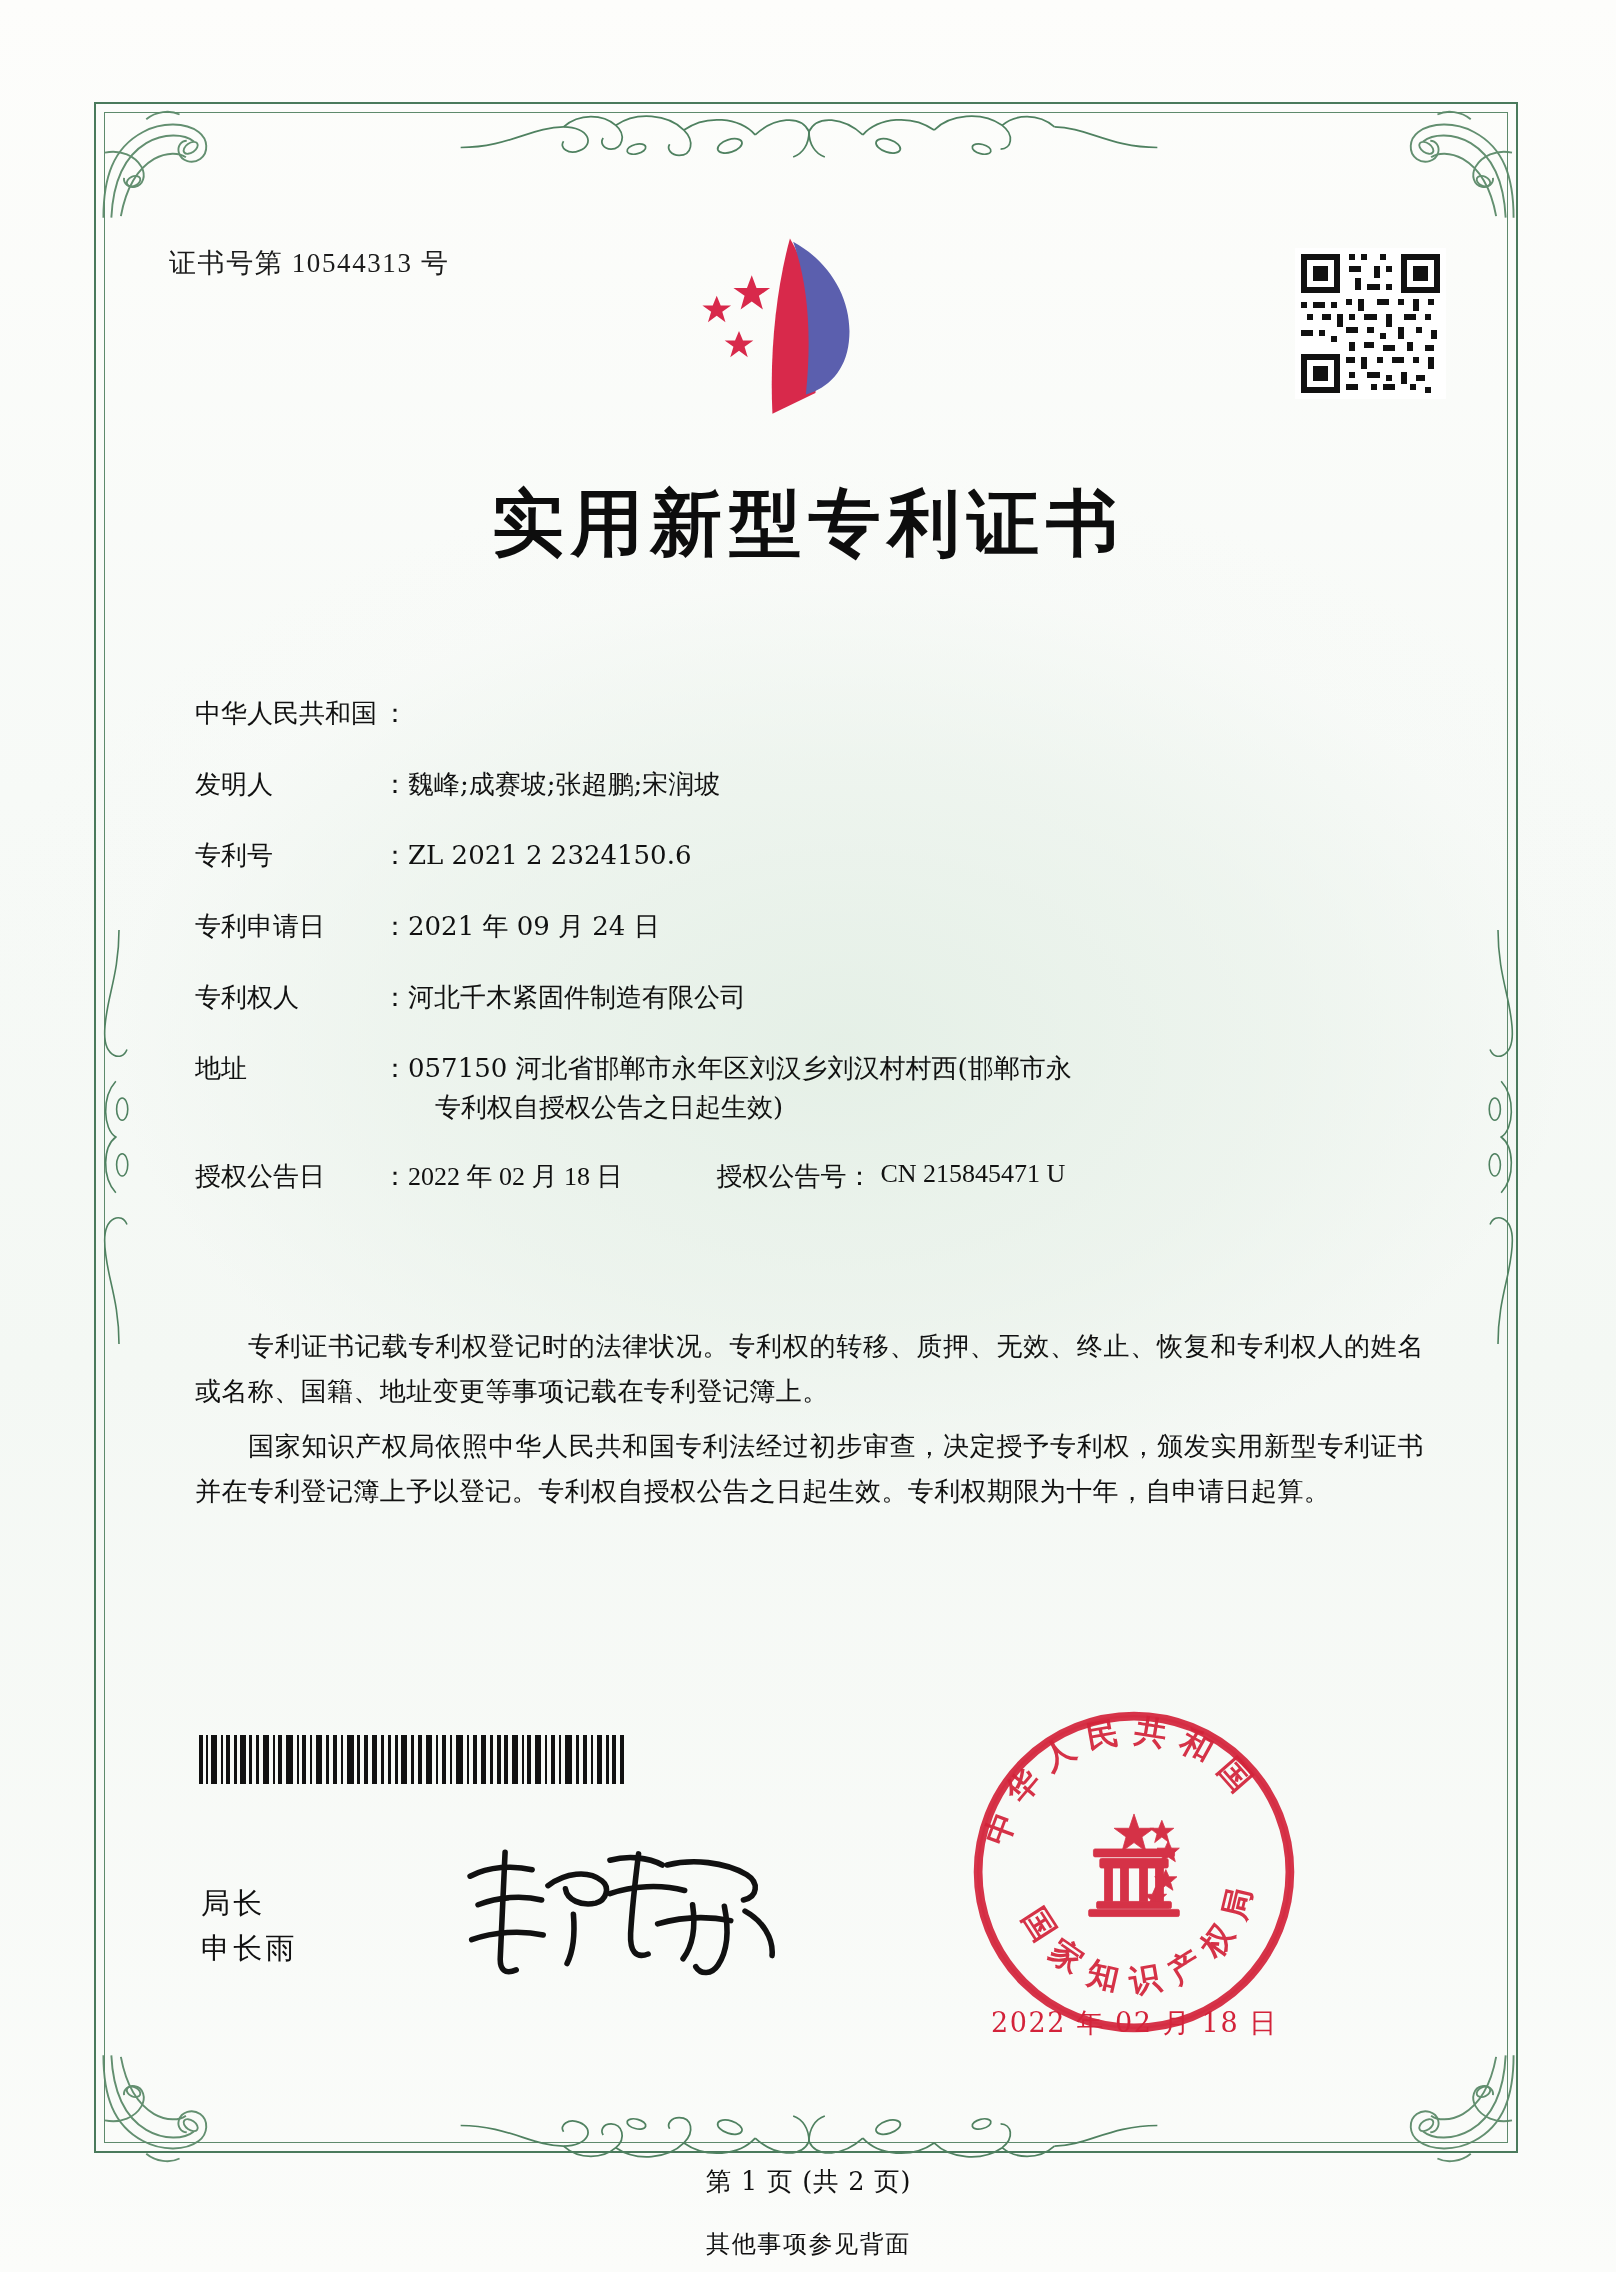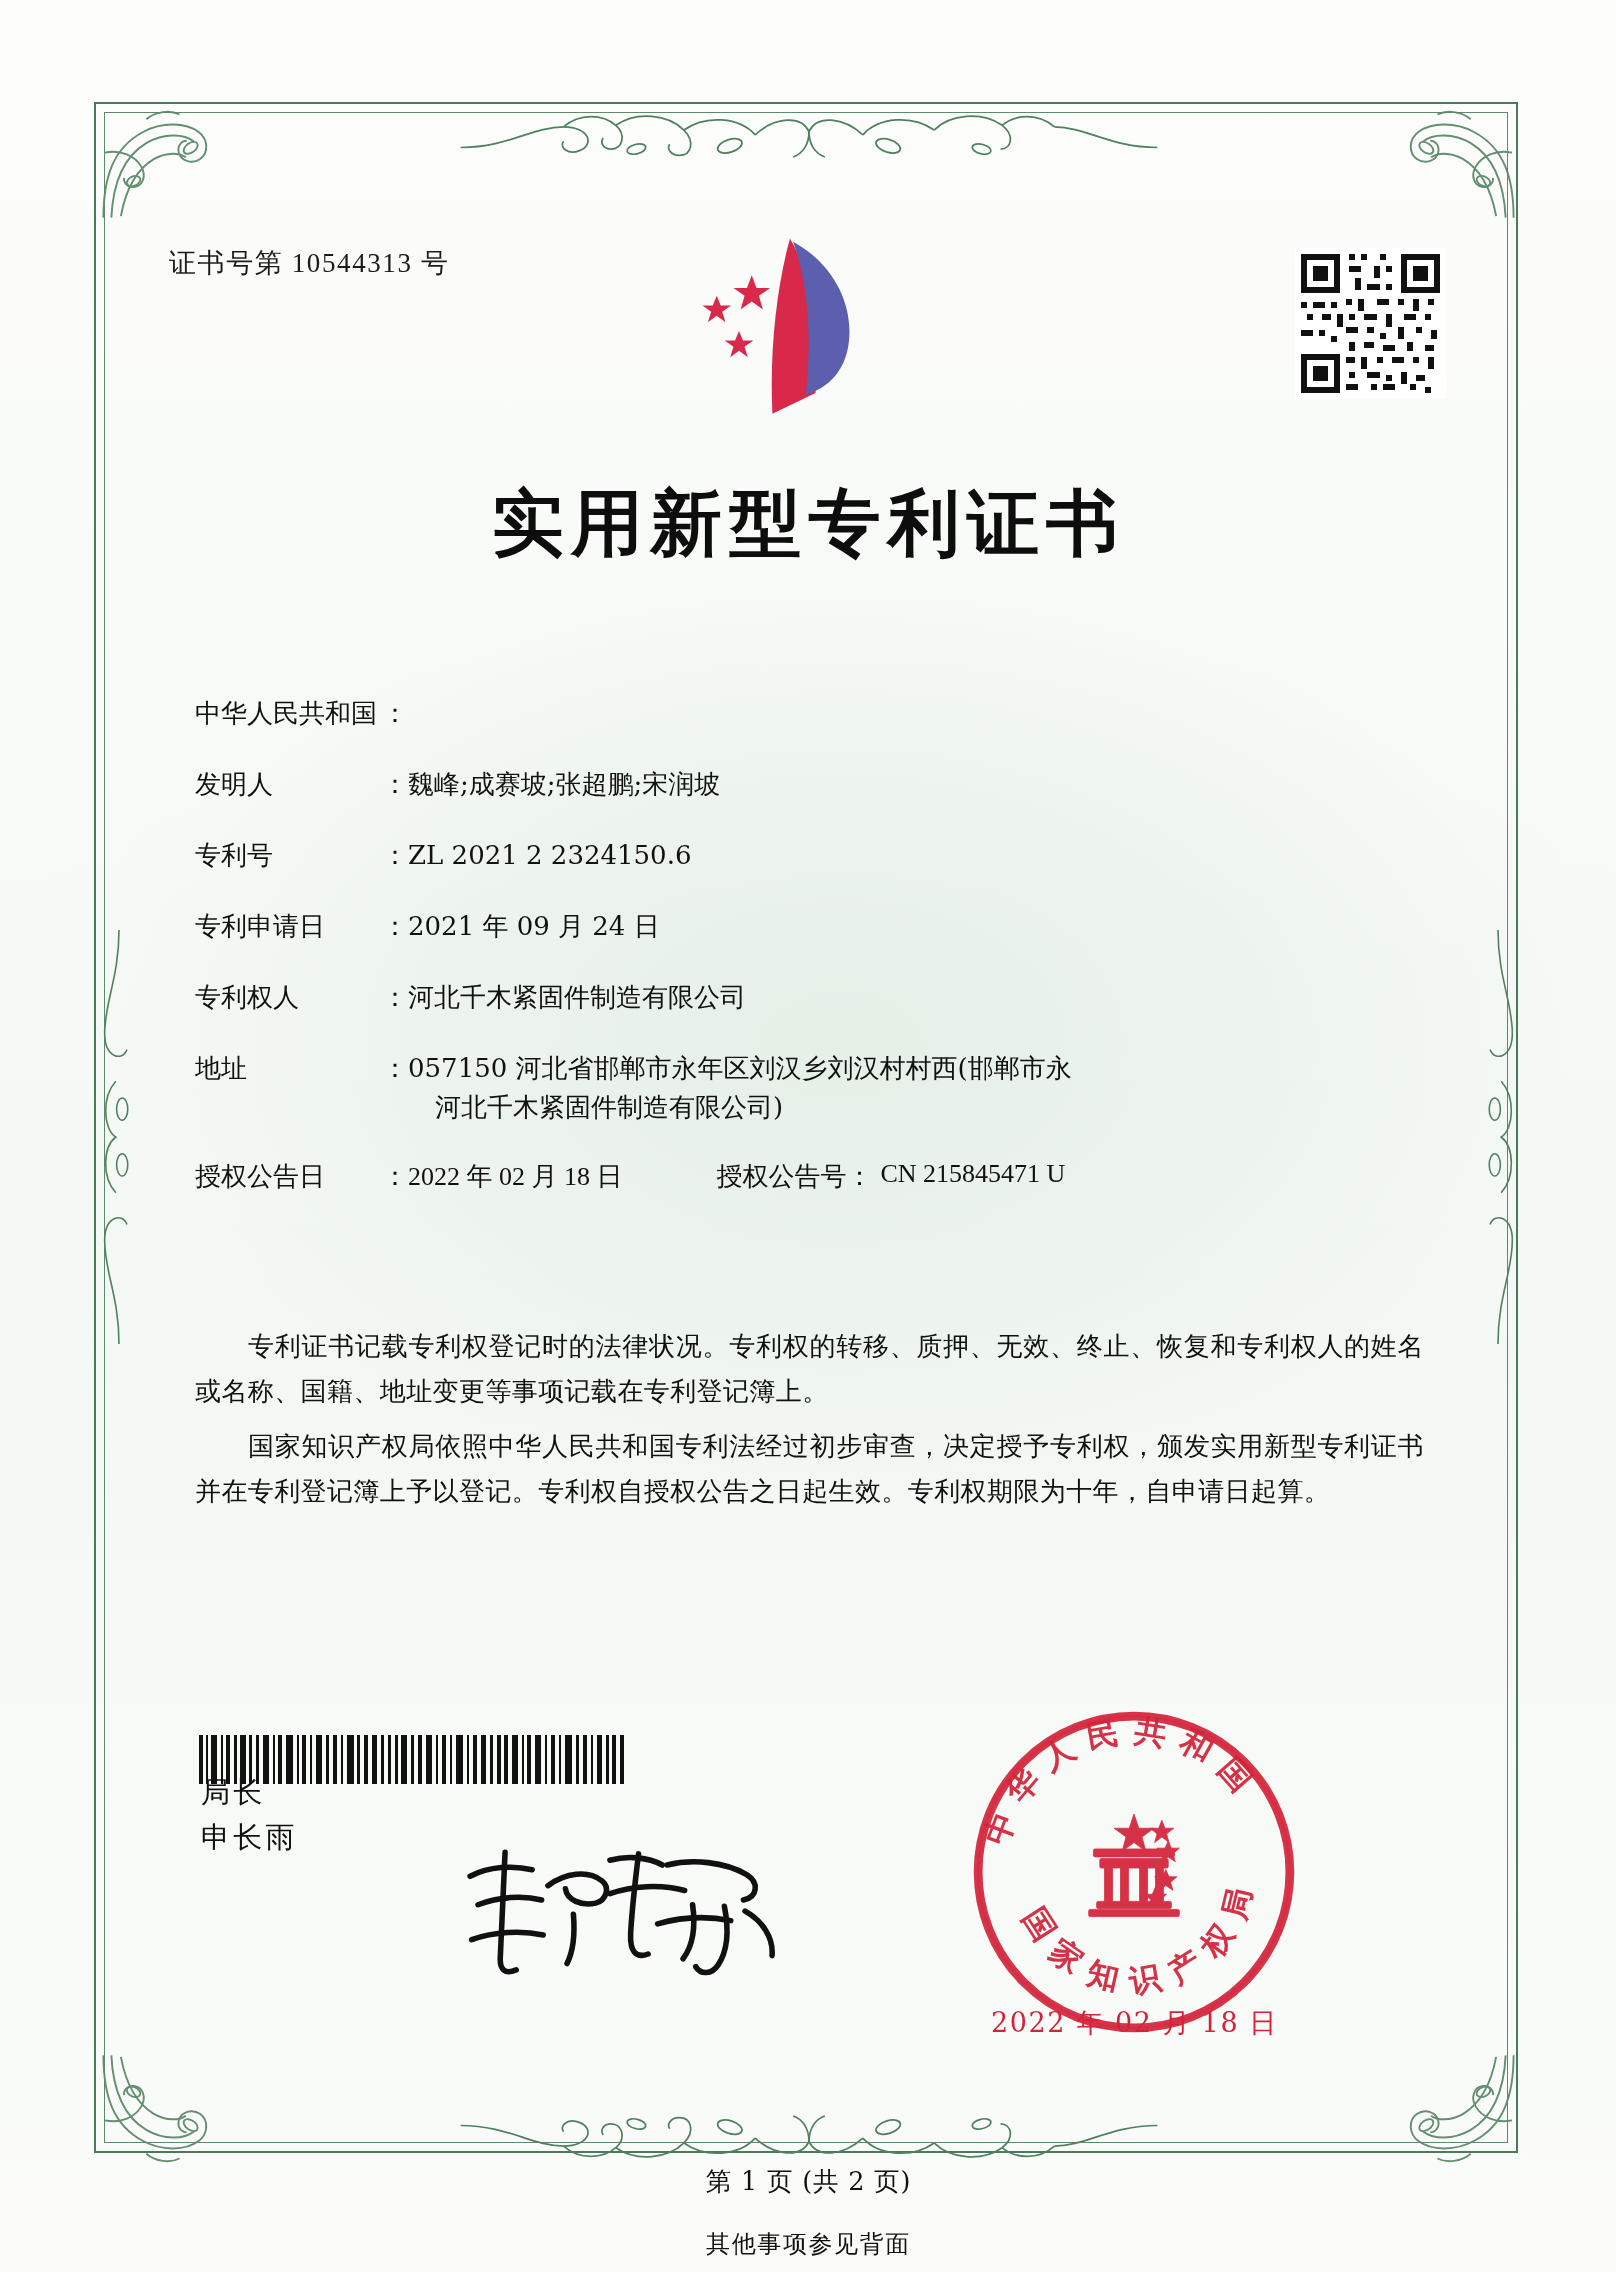--- a/index.html
+++ b/index.html
@@ -209,21 +209,21 @@
     left: 197px;
     top: 1735px;
     width: 430px;
     height: 49px;
   }
 
   
   .sig-block {
     position: absolute;
     left: 201px;
-    top: 1770px;
+    top: 1881px;
     font-size: 29px;
     line-height: 1.55;
     color: #111;
     letter-spacing: 3.2px;
     font-family: "DejaVu Serif", "Liberation Serif", serif;
   }
   .sig-script {
     position: absolute;
     left: 454px;
     top: 1838px;
@@ -511,21 +511,21 @@
       <div class="field-value">河北千木紧固件制造有限公司</div>
     </div>
 
     <div class="field-row">
       <div class="field-label">
         <span>地址</span>
           <span class="colon">：</span>
       </div>
       <div class="field-value">
         <span>057150 河北省邯郸市永年区刘汉乡刘汉村村西(邯郸市永</span>
-        <span class="indent2">河北千木紧固件制造有限公司)</span>
+        <span class="indent2">专利权自授权公告之日起生效)</span>
       </div>
     </div>
 
     <div class="row-inline">
       <div class="seg-label">
         <span>授权公告日</span>
           <span class="colon">：</span>
       </div>
       <div class="seg-value">2022 年 02 月 18 日</div>
       <div class="seg2">

